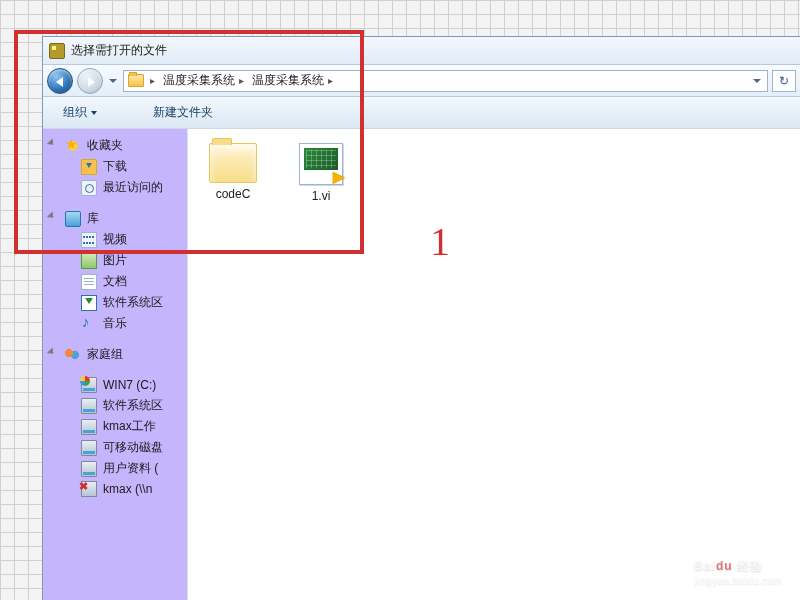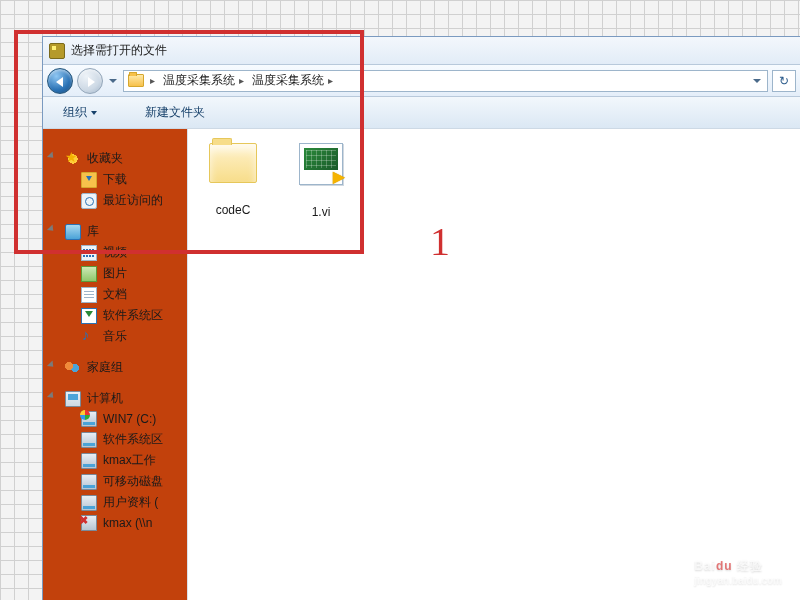--- a/index.html
+++ b/index.html
@@ -31,26 +31,26 @@
   .addressbar { flex:1; height:22px; background:#fff; border:1px solid #9db5cb; display:flex; align-items:center; padding:0 4px; gap:4px; }
   .addressbar .folder-icon { width:16px; height:13px; background: linear-gradient(#ffe9a8,#f7c14b); border:1px solid #d6a72d; border-radius:1px; position:relative; }
   .addressbar .folder-icon::before { content:""; position:absolute; top:-3px; left:0; width:6px; height:3px; background:#f7c14b; border:1px solid #d6a72d; border-bottom:none; border-radius:1px 1px 0 0;}
   .crumb { display:flex; align-items:center; gap:4px; color:#1a1a1a; padding:0 2px; }
   .crumb .sep { color:#555; font-size:10px; }
   .addr-dd { margin-left:auto; }
   .refresh-group { display:flex; align-items:center; border:1px solid #9db5cb; height:22px; background:#fff; }
   .refresh-group .rbtn { width:22px; height:20px; display:flex; align-items:center; justify-content:center; color:#2a5a8a; }
   .toolbar {
     height: 32px; background: linear-gradient(#f2f7fc, #dbe8f4);
-    border-bottom: 1px solid #cdd9e5; display:flex; align-items:center; padding:0 12px; gap:32px;
+    border-bottom: 1px solid #cdd9e5; display:flex; align-items:center; padding:0 12px; gap:40px;
   }
   .toolbar .tbtn { color:#16406a; padding:4px 8px; display:flex; align-items:center; gap:4px; }
   .toolbar .tbtn .chev { width:0;height:0;border-left:3px solid transparent;border-right:3px solid transparent;border-top:4px solid #16406a; }
   .body { flex:1; display:flex; overflow:hidden; }
-  .sidebar { width:145px; background:#c2410c; border-right:1px solid #d9e2ec; overflow:hidden; padding:19px 0; }
+  .sidebar { width:145px; background:#c4b5fd; border-right:1px solid #d9e2ec; overflow:hidden; padding:6px 0; }
   .group { margin-bottom:10px; }
   .group-header { display:flex; align-items:center; gap:6px; padding:2px 8px 2px 22px; position:relative; color:#1a1a1a; }
   .group-header .exp { position:absolute; left:6px; top:4px; width:0;height:0;border-top:4px solid transparent;border-bottom:4px solid transparent;border-left:5px solid #7a7a7a; transform:rotate(45deg); }
   .group-item { display:flex; align-items:center; gap:6px; padding:2px 8px 2px 38px; color:#1a1a1a; white-space:nowrap; overflow:hidden; }
   .ico { width:16px; height:16px; display:inline-block; flex-shrink:0; }
   .ico-star { background: radial-gradient(circle,#ffcd3a 40%,transparent 42%); position:relative;}
   .ico-star::before{content:"★";color:#f5b301;font-size:14px;position:absolute;left:0;top:-2px;}
   .ico-download { background:#f7c14b; border:1px solid #d6a72d; border-radius:1px; position:relative;}
   .ico-download::after{content:"";position:absolute;left:4px;top:3px;width:0;height:0;border-left:3px solid transparent;border-right:3px solid transparent;border-top:5px solid #2a72b5;}
   .ico-recent { background:#eef3f8; border:1px solid #9db5cb; border-radius:2px; position:relative;}
@@ -69,21 +69,21 @@
   .ico-home { position:relative;}
   .ico-home::before{content:"";position:absolute;left:0;top:2px;width:14px;height:10px;background:radial-gradient(circle at 30% 40%,#f08a3a 35%,transparent 36%),radial-gradient(circle at 70% 60%,#4aa3d8 35%,transparent 36%);}
   .ico-pc { background:linear-gradient(#e8eef4,#cdd9e5);border:1px solid #7a8a9a;border-radius:1px;position:relative;}
   .ico-pc::after{content:"";position:absolute;left:2px;top:2px;right:2px;height:6px;background:#4aa3d8;}
   .ico-drive { background:linear-gradient(#e8eef4,#b8c5d2);border:1px solid #7a8a9a;border-radius:1px;position:relative;}
   .ico-drive::after{content:"";position:absolute;left:1px;right:1px;bottom:1px;height:3px;background:#4aa3d8;}
   .ico-drive.w7::before{content:"";position:absolute;left:-2px;top:-2px;width:10px;height:10px;background:conic-gradient(#e33 0 25%,#3a3 0 50%,#39e 0 75%,#fc3 0);border-radius:50%;}
   .ico-net { background:linear-gradient(#e8eef4,#b8c5d2);border:1px solid #7a8a9a;position:relative;}
   .ico-net::before{content:"✖";color:#d03030;position:absolute;left:-3px;top:-2px;font-size:11px;font-weight:bold;}
   .content { flex:1; background:#fff; padding:14px 10px; display:flex; align-items:flex-start; gap:18px; }
-  .file-item { width:70px; display:flex; flex-direction:column; align-items:center; gap:20px; }
+  .file-item { width:70px; display:flex; flex-direction:column; align-items:center; gap:4px; }
   .file-item .label { text-align:center; color:#1a1a1a; }
   .folder-big { width:48px; height:40px; background:linear-gradient(#fff2cc,#f7dd8a); border:1px solid #e6c75a; border-radius:2px; position:relative; box-shadow:inset 0 6px 8px rgba(255,255,255,.7);}
   .folder-big::before{content:"";position:absolute;top:-6px;left:2px;width:18px;height:6px;background:#f7dd8a;border:1px solid #e6c75a;border-bottom:none;border-radius:2px 2px 0 0;}
   .vi-big { width:44px; height:42px; background:#fff; border:1px solid #9db5cb; position:relative; box-shadow:1px 1px 0 #d0d8e0;}
   .vi-big::before{content:"";position:absolute;left:4px;top:4px;right:4px;height:22px;background:linear-gradient(135deg,#2a8a3a,#1a5a2a);}
   .vi-big::after{content:"▶";position:absolute;right:-3px;bottom:-2px;color:#f5b301;font-size:16px;text-shadow:0 0 1px #c08a00;}
   .vi-grid{position:absolute;left:6px;top:6px;right:6px;height:18px;background-image:linear-gradient(rgba(255,255,255,.25) 1px,transparent 1px),linear-gradient(90deg,rgba(255,255,255,.25) 1px,transparent 1px);background-size:5px 5px;}
   .red-box { position:absolute; left:14px; top:30px; width:350px; height:224px; border:4px solid #d03030; pointer-events:none; z-index:10;}
   .anno { position:absolute; left:430px; top:218px; color:#d03030; font-size:40px; font-family: Georgia, serif; z-index:10;}
   .watermark { position:absolute; right:18px; bottom:14px; color:rgba(255,255,255,.65); font-size:22px; font-weight:bold; letter-spacing:1px; text-shadow:0 1px 2px rgba(0,0,0,.15); z-index:10; display:flex; align-items:baseline; gap:4px;margin-top:23px;}
@@ -196,25 +196,20 @@
 
       <div class="group">
         <div class="group-header">
           <span class="exp"></span>
           <span class="ico ico-home"></span>
           <span>家庭组</span>
         </div>
       </div>
 
       <div class="group">
-        <div class="group-header">
-          <span class="exp"></span>
-          <span class="ico ico-pc"></span>
-          <span>计算机</span>
-        </div>
         <div class="group-item">
             <span class="ico ico-drive w7"></span>
             <span>WIN7 (C:)</span>
           </div>
         <div class="group-item">
             <span class="ico ico-drive"></span>
             <span>软件系统区</span>
           </div>
         <div class="group-item">
             <span class="ico ico-drive"></span>

